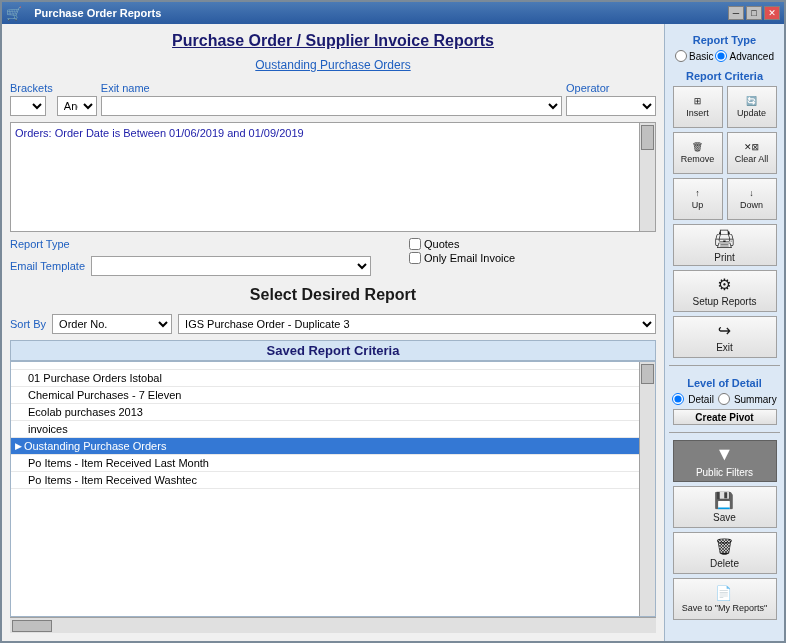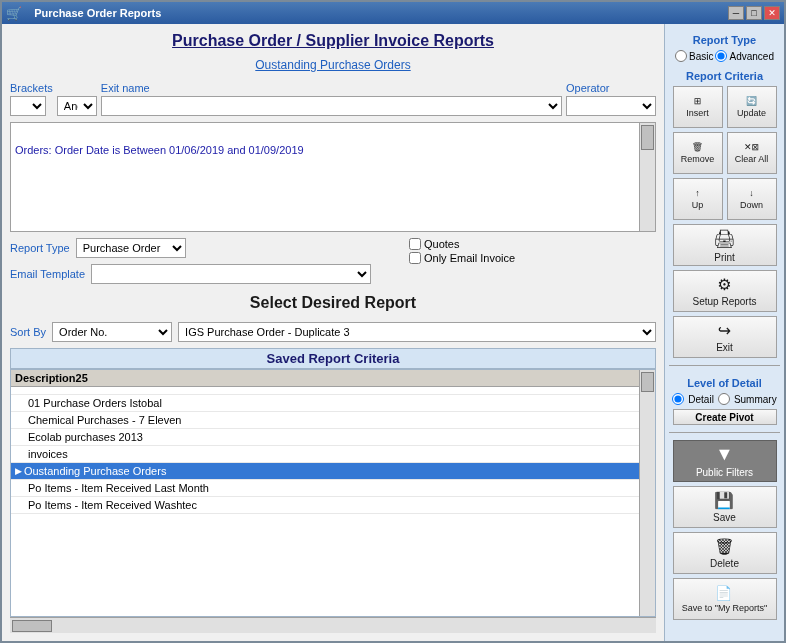--- a/index.html
+++ b/index.html
@@ -129,21 +129,20 @@
 
     .brackets-select { width: 36px; }
     .and-select { width: 40px; }
     .field-select { width: 140px; }
     .operator-select { width: 90px; }
 
     .criteria-text {
       padding: 4px;
       color: #2020aa;
       font-size: 11px;
-      margin-top: 17px;
     }
 
     .report-type-row {
       display: flex;
       align-items: center;
       gap: 6px;
     }
 
     .email-row {
       display: flex;
@@ -389,24 +388,20 @@
         <div class="criteria-text">Orders: Order Date is Between 01/06/2019 and 01/09/2019</div>
         <div style="position:absolute;right:0;top:0;width:16px;height:100%;background:#e0e0e0;border-left:1px solid #a0a0a0;">
           <div style="position:absolute;top:2px;right:1px;width:13px;height:25px;background:#c0c0c0;border:1px solid #808080;"></div>
         </div>
       </div>
 
       <div style="display:flex;gap:30px;align-items:flex-start;">
         <div style="display:flex;flex-direction:column;gap:6px;">
           <div class="report-type-row">
             <span class="label-blue">Report Type</span>
-            <select class="report-type-select">
-              <option>Purchase Order</option>
-              <option>Supplier Invoice</option>
-            </select>
           </div>
           <div class="email-row">
             <span class="label-blue">Email Template</span>
             <select style="width:280px;height:20px;">
               <option></option>
             </select>
           </div>
         </div>
         <div class="checkboxes-col">
           <div class="checkbox-row">
@@ -428,21 +423,20 @@
           <option>Order No.</option>
         </select>
         <select style="flex:1;height:20px;">
           <option>IGS Purchase Order - Duplicate 3</option>
         </select>
       </div>
 
       <div class="saved-criteria-section">
         <div class="saved-criteria-title">Saved Report Criteria</div>
         <div style="flex:1;border:1px solid #a0b4c8;background:white;overflow:hidden;position:relative;">
-          <div class="list-header">Description25</div>
           <div id="saved-list">
 
           <div class="list-item" style="height: 8px;"></div>
               <div class="list-item">
                 <span style="width: 11px; display: inline-block;"></span>
                 <span>01 Purchase Orders Istobal</span>
               </div>
               <div class="list-item">
                 <span style="width: 11px; display: inline-block;"></span>
                 <span>Chemical Purchases - 7 Eleven</span>

